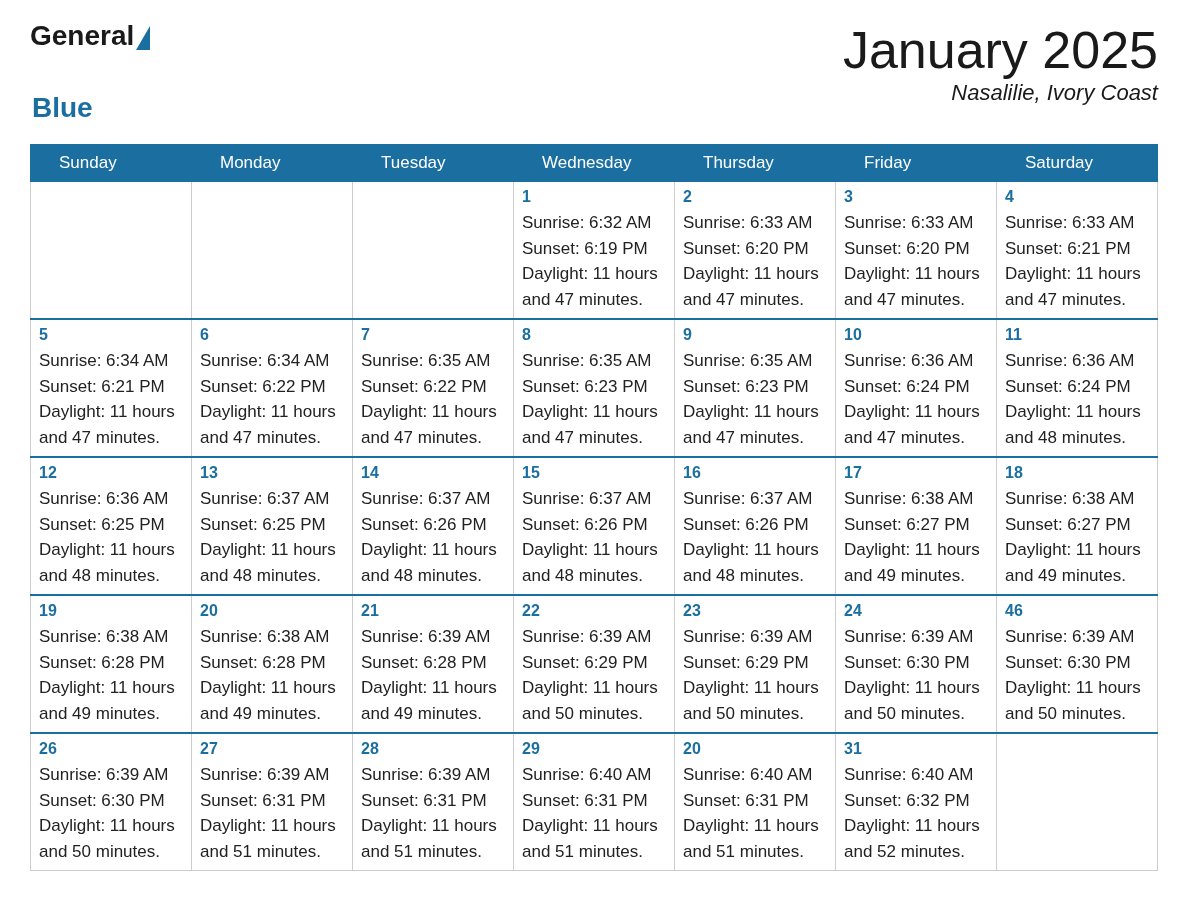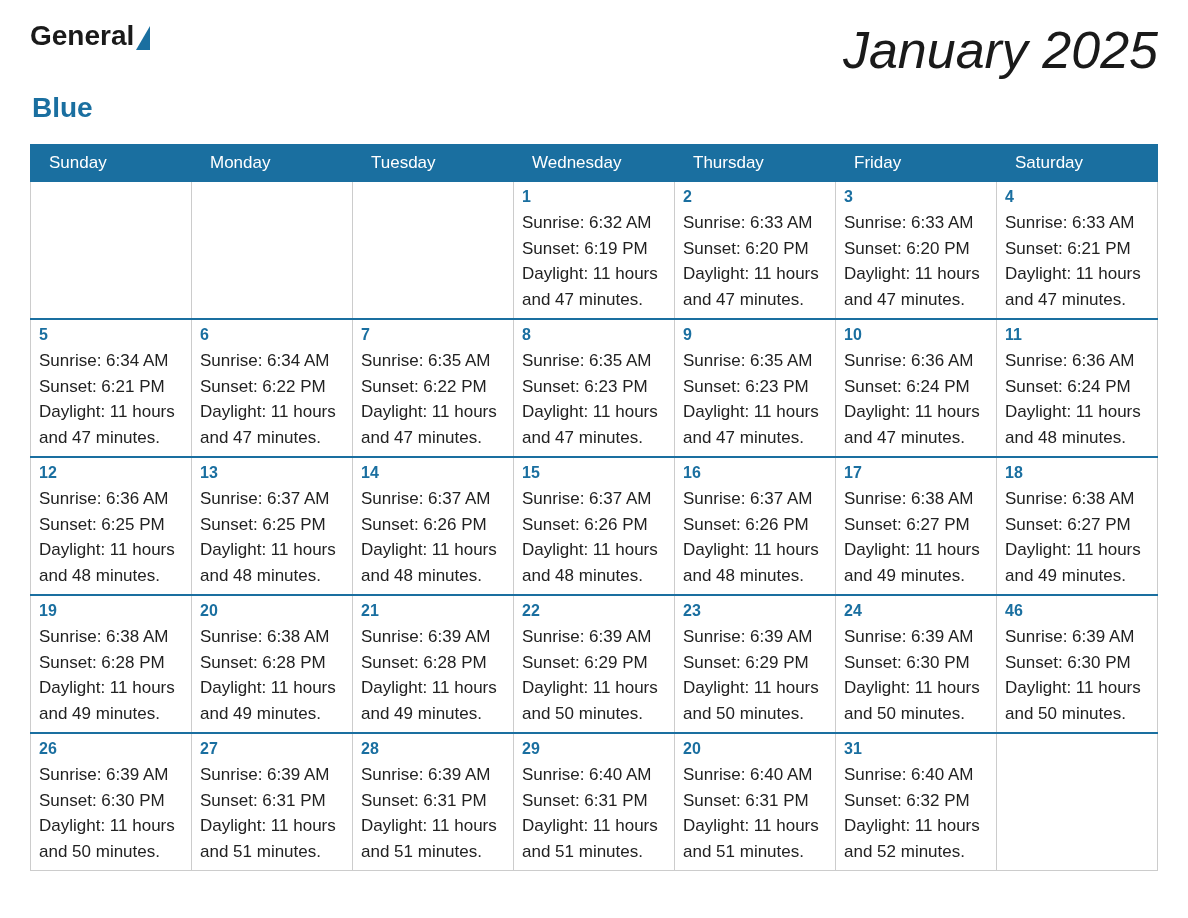--- a/index.html
+++ b/index.html
@@ -46,38 +46,37 @@
       margin-left: 2px;
       margin-top: 40px;
     }
     .title-area {
       text-align: right;
     }
     .month-title {
       font-size: 52px;
       font-weight: normal;
       color: #1a1a1a;
-      font-style: italic;
     }
     .location {
       font-size: 22px;
       color: #1a1a1a;
       font-style: italic;
     }
     .calendar {
       width: 100%;
       border-collapse: collapse;
       border: 1px solid #1a6fa0;
     }
     .calendar th {
       background-color: #1a6fa0;
       color: #fff;
       font-size: 17px;
       font-weight: normal;
-      padding: 8px 18px;
+      padding: 8px 28px;
       text-align: left;
       border: 1px solid #1a6fa0;
     }
     .calendar td {
       vertical-align: top;
       padding: 6px 8px;
       border: 1px solid #ccc;
       width: 14.28%;
       min-height: 100px;
       font-size: 13px;
@@ -108,20 +107,21 @@
 <div class="header">
   <div class="logo">
     <div class="logo-text">
       <span class="logo-general">General</span>
       <div class="logo-triangle"></div>
     </div>
     <span class="logo-blue">Blue</span>
   </div>
   <div class="title-area">
     <div class="month-title">January 2025</div>
+    <div class="location">Nasalilie, Ivory Coast</div>
   </div>
 </div>
 
 <table class="calendar">
   <thead>
     <tr>
     <th>Sunday</th>
         <th>Monday</th>
         <th>Tuesday</th>
         <th>Wednesday</th>

